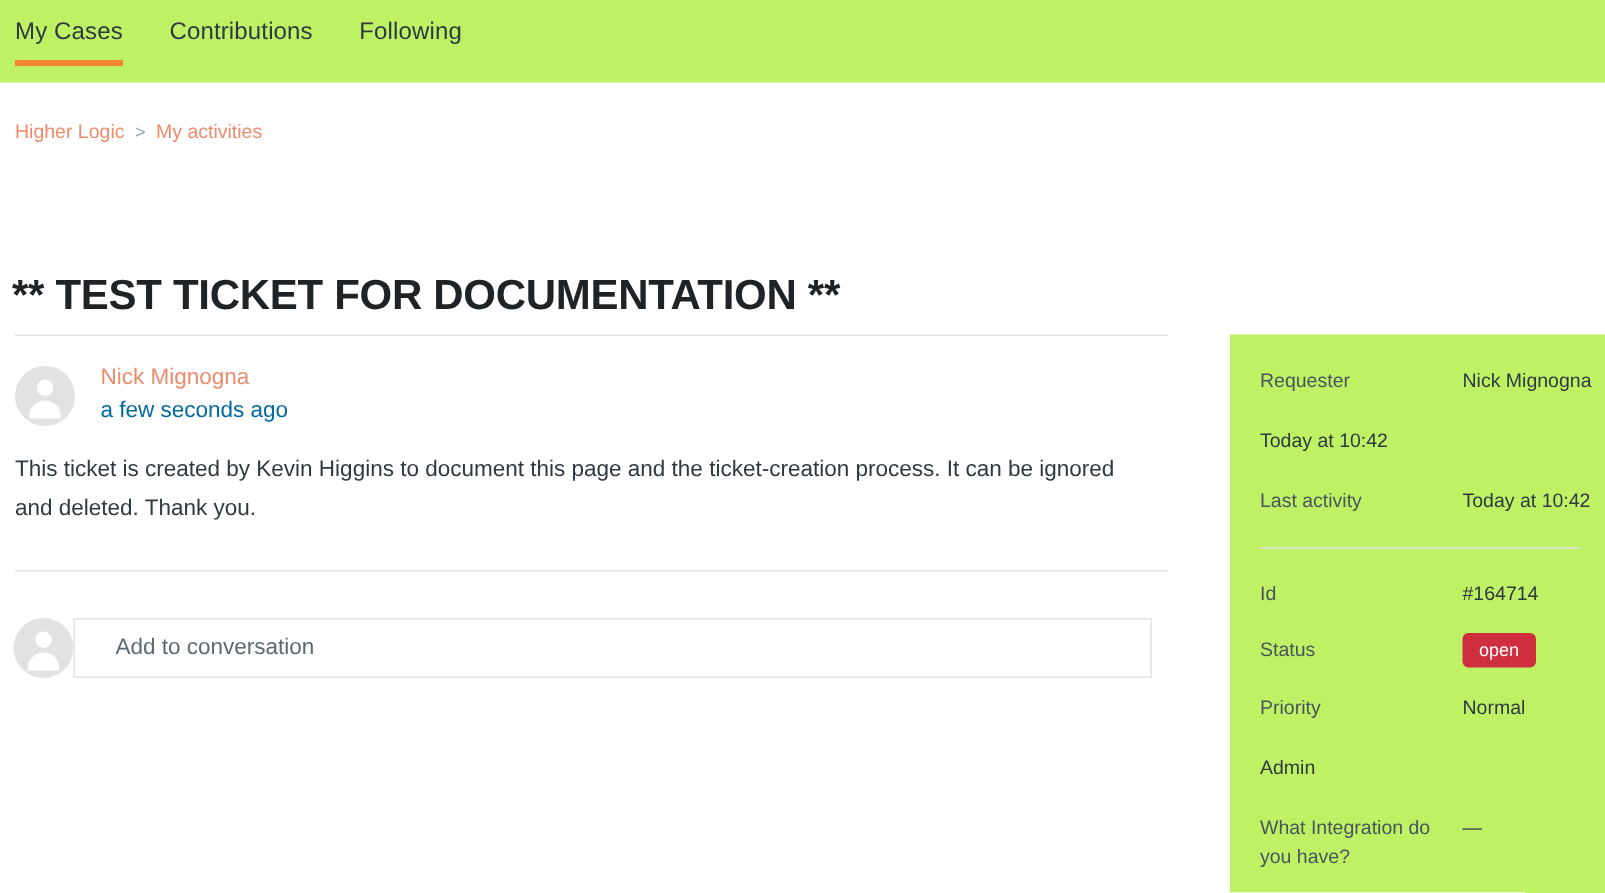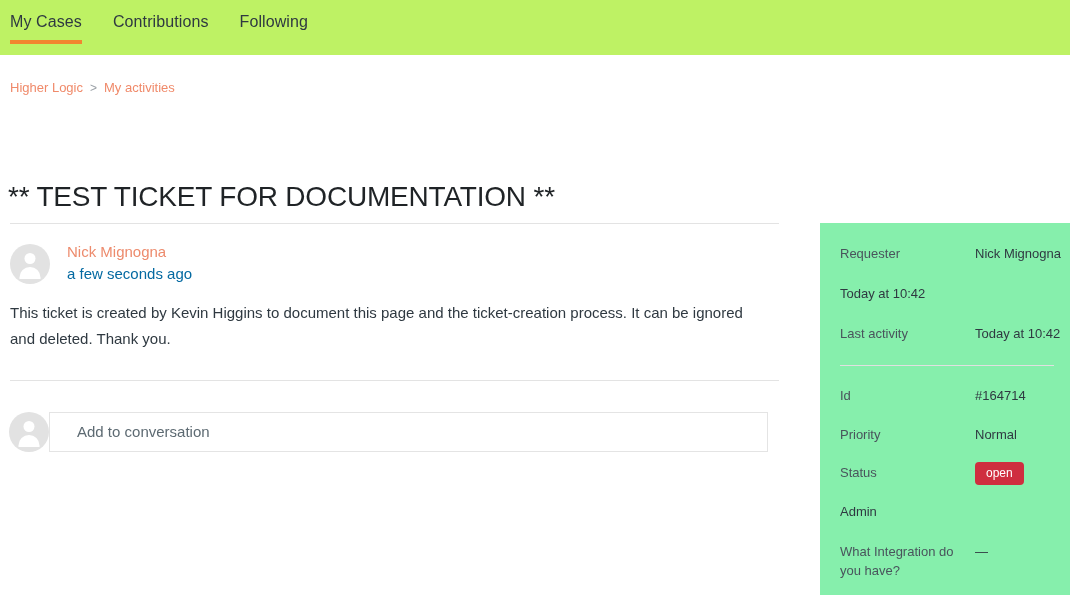--- a/index.html
+++ b/index.html
@@ -75,21 +75,21 @@
     color: #9aa0a6;
     font-size: 12px;
   }
 
   
   .page-title {
     position: absolute;
     left: 8px;
     top: 162px;
     font-size: 28px;
-    font-weight: 400;
+    font-weight: 700;
     color: #1f2326;
     letter-spacing: -0.2px;
     white-space: nowrap;
   }
 
   
   .main {
     position: absolute;
     left: 0;
     top: 223px;
@@ -190,21 +190,21 @@
     opacity: 1;
   }
 
   
   .sidebar {
     position: absolute;
     left: 820px;
     top: 223px;
     width: 250px;
     height: 372px;
-    background: #86efac;
+    background: #bef264;
     box-sizing: border-box;
     padding: 22px 8px 0 20px;
   }
   .sb-row {
     display: flex;
     align-items: flex-start;
     margin-bottom: 21px;
     line-height: 1.45;
   }
   .sb-label {
@@ -302,29 +302,29 @@
     <span class="sb-value">Today at 10:42</span>
   </div>
 
   <div class="sb-hr"></div>
 
   <div class="sb-row">
     <span class="sb-label">Id</span>
     <span class="sb-value">#164714</span>
   </div>
 
-  <div class="sb-row">
-    <span class="sb-label">Priority</span>
-    <span class="sb-value">Normal</span>
-  </div>
-
   <div class="sb-row status">
     <span class="sb-label">Status</span>
     <span class="badge">open</span>
   </div>
+
+  <div class="sb-row">
+    <span class="sb-label">Priority</span>
+    <span class="sb-value">Normal</span>
+  </div>
   <div class="sb-row">
     <span class="sb-value">Admin</span>
   </div>
   <div class="sb-row">
     <span class="sb-label">What Integration do you have?</span>
     <span class="sb-value">—</span>
   </div>
 
 </div>
 

